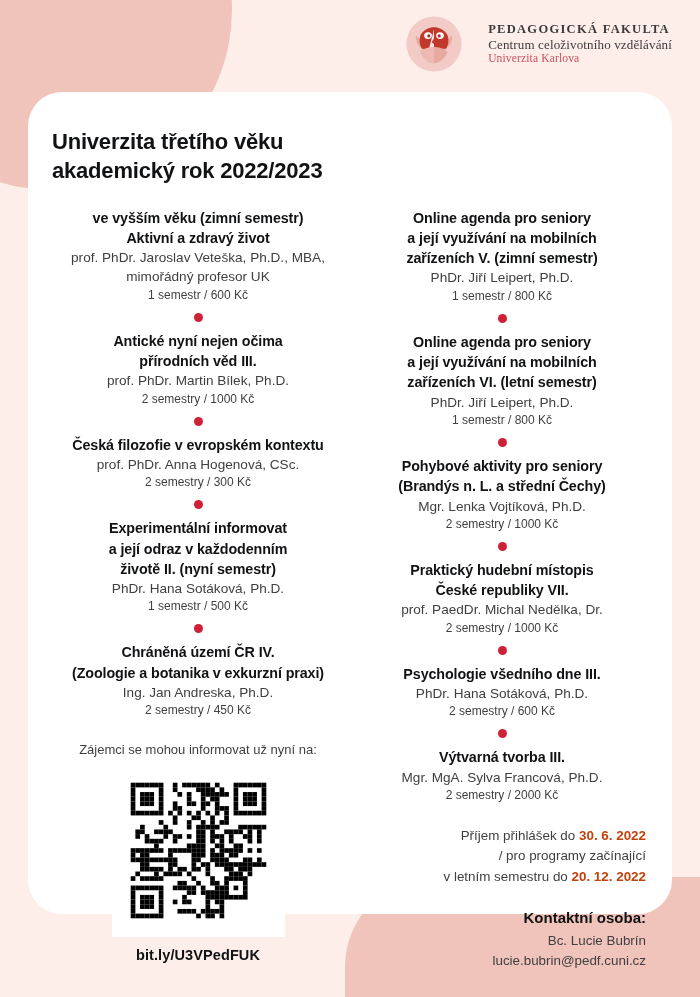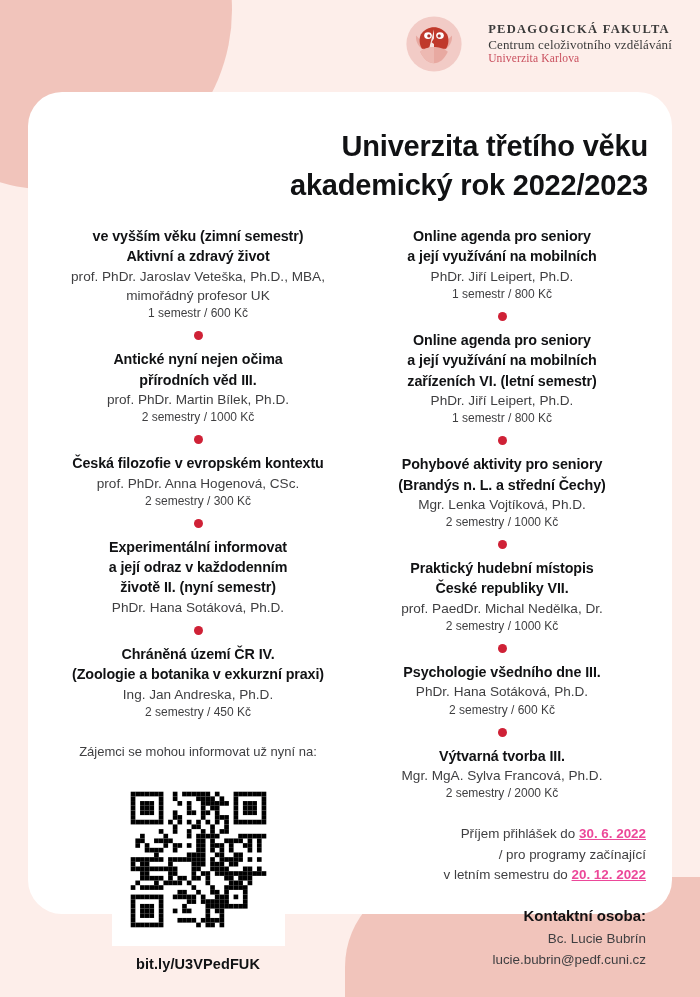--- a/index.html
+++ b/index.html
@@ -57,23 +57,23 @@
     position:absolute;
     left:28px;top:92px;
     width:644px;height:822px;
     background:#ffffff;
     border-radius:34px;
     box-sizing:border-box;
     padding:26px 24px 0 24px;
   }
 
   .title{
-    text-align:right;
+    text-align:left;
     color:#111214;
-    font-size:29px;
+    font-size:22px;
     font-weight:700;
     line-height:1.33;
     letter-spacing:-.2px;
     margin:9px 0 22px 0;
   }
 
   
   .cols{display:flex;align-items:flex-start;}
   .col{width:50%;box-sizing:border-box;}
   .col-left{padding:0 8px 0 2px;}
@@ -103,21 +103,21 @@
     display:block;
     width:9px;height:9px;
     border-radius:50%;
     background:#cf2136;
     margin:9px auto 9px auto;
   }
 
   
   .qr-block{margin-top:22px;text-align:center;}
   .qr-lead{
-    font-size:13px;color:#3f3f41;margin-bottom:12px;line-height:1.4;
+    font-size:13px;color:#3f3f41;margin-bottom:4px;line-height:1.4;
   }
   .qr-img{
     width:173px;height:173px;
     margin:0 auto;
     display:block;
     image-rendering:pixelated;
     background:#fff;
   }
   .qr-caption{
     margin-top:10px;
@@ -128,21 +128,21 @@
   }
 
   
   .deadline{
     margin-top:22px;
     text-align:right;
     font-size:13.4px;
     color:#3f3f41;
     line-height:1.52;
   }
-  .deadline b{color:#ec4899;font-weight:700;text-decoration:underline;}
+  .deadline b{color:#c2410c;font-weight:700;}
   .contact{
     margin-top:20px;
     text-align:right;
     font-size:13.4px;
     color:#3f3f41;
     line-height:1.52;
   }
   .contact .contact-head{
     font-size:15px;font-weight:700;color:#111214;margin-bottom:1px;
   }
@@ -209,20 +209,21 @@
             <div class="c-name">Česká filozofie v evropském kontextu</div>
             <div class="c-lect">prof. PhDr. Anna Hogenová, CSc.</div>
             <div class="c-price">2 semestry / 300 Kč</div>
           </div>
           <span class="dot-sep"></span>
           <div class="course">
             <div class="c-name">Experimentální informovat</div>
             <div class="c-name">a její odraz v každodenním</div>
             <div class="c-name">životě II. (nyní semestr)</div>
             <div class="c-lect">PhDr. Hana Sotáková, Ph.D.</div>
+            <div class="c-price">1 semestr / 500 Kč</div>
           </div>
           <span class="dot-sep"></span>
           <div class="course">
             <div class="c-name">Chráněná území ČR IV.</div>
             <div class="c-name">(Zoologie a botanika v exkurzní praxi)</div>
             <div class="c-lect">Ing. Jan Andreska, Ph.D.</div>
             <div class="c-price">2 semestry / 450 Kč</div>
           </div>
           <div class="qr-block">
             <div class="qr-lead">Zájemci se mohou informovat už nyní na:</div>
@@ -622,20 +623,21 @@
                 <rect x="23" y="32" width="1" height="1" fill="#000"></rect>
               </svg></div>
             <div class="qr-caption">bit.ly/U3VPedFUK</div>
           </div>
         </div>
 
       <div class="col col-right" id="col-right">
           <div class="course">
             <div class="c-name">Online agenda pro seniory</div>
             <div class="c-name">a její využívání na mobilních</div>
+            <div class="c-name">zařízeních V. (zimní semestr)</div>
             <div class="c-lect">PhDr. Jiří Leipert, Ph.D.</div>
             <div class="c-price">1 semestr / 800 Kč</div>
           </div>
           <span class="dot-sep"></span>
           <div class="course">
             <div class="c-name">Online agenda pro seniory</div>
             <div class="c-name">a její využívání na mobilních</div>
             <div class="c-name">zařízeních VI. (letní semestr)</div>
             <div class="c-lect">PhDr. Jiří Leipert, Ph.D.</div>
             <div class="c-price">1 semestr / 800 Kč</div>

